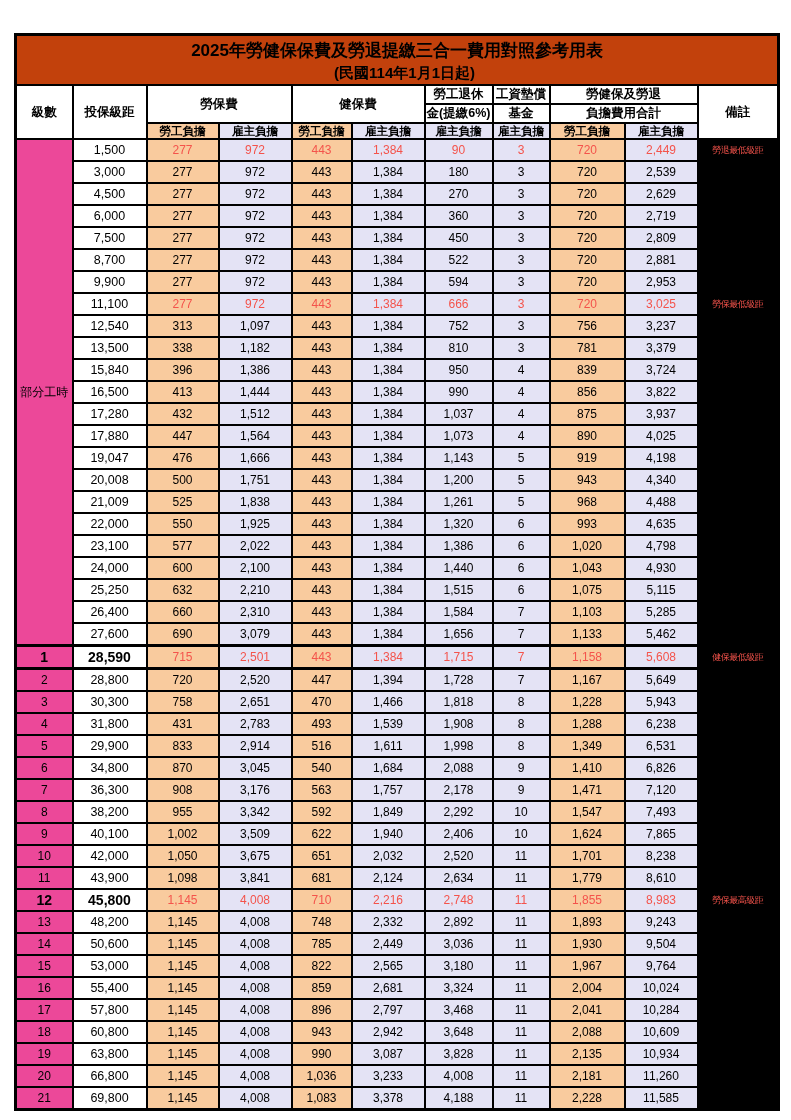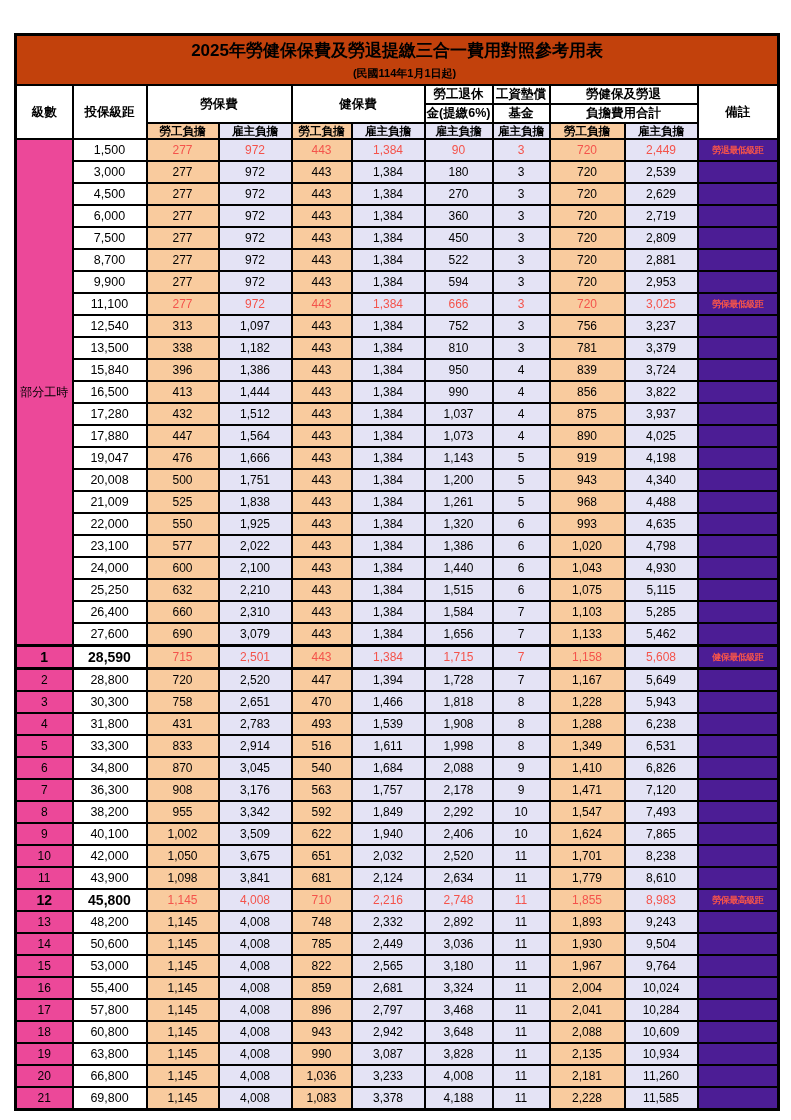--- a/index.html
+++ b/index.html
@@ -14,28 +14,28 @@
   col.c-hi-e{width:60px;}   col.c-hi-r{width:73px;}
   col.c-pen{width:68px;}    col.c-fund{width:57px;}
   col.c-tot-e{width:75px;}  col.c-tot-r{width:73px;}
   col.c-rem{width:81px;}
   th,td{
     border:2px solid #000;text-align:center;vertical-align:middle;
     padding:0;overflow:hidden;white-space:nowrap;
   }
   .title-cell{height:48px;background:#c2410c;}
   .title-line{font-size:17px;font-weight:bold;line-height:25px;}
-  .subtitle-line{font-size:11px;font-weight:bold;line-height:20px;padding-left:15px;}
+  .subtitle-line{font-size:15px;font-weight:bold;line-height:20px;padding-left:15px;}
   thead th{font-weight:bold;background:#fff;}
   .h-group{font-size:12.5px;height:17px;line-height:17px;}
   .subhead th{font-size:11.5px;height:14px;line-height:14px;font-weight:bold;margin-left:12px;}
   tbody td{font-size:12px;height:20px;line-height:20px;}
   td.lvl{font-size:12px;background:#ec4899;}
   td.bracket{font-size:12.5px;background:#fff;}
-  td.remark{font-size:9px;background:#4c1d95;letter-spacing:-0.5px;font-weight:bold;}
+  td.remark{font-size:9px;background:#000000;letter-spacing:-0.5px;}
   .orange{background:#F9CB9E;}
   .lav{background:#E4E3F5;}
   tr.red td.val, tr.red td.remark{color:#F4534B;}
   tr.boldrow td.lvl, tr.boldrow td.bracket{font-weight:bold;font-size:14px;}
   tr.thick td{border-top:3px solid #000;border-bottom:3px solid #000;}
 </style>
 </head>
 <body>
 
 <div class="page-wrap">
@@ -411,21 +411,21 @@
           <td class="orange val">493</td>
           <td class="lav val">1,539</td>
           <td class="lav val">1,908</td>
           <td class="lav val">8</td>
           <td class="orange val">1,288</td>
           <td class="lav val">6,238</td>
           <td class="remark"></td>
         </tr>
         <tr>
           <td class="lvl">5</td>
-          <td class="bracket">33,300</td>
+          <td class="bracket">29,900</td>
           <td class="orange val">833</td>
           <td class="lav val">2,914</td>
           <td class="orange val">516</td>
           <td class="lav val">1,611</td>
           <td class="lav val">1,998</td>
           <td class="lav val">8</td>
           <td class="orange val">1,349</td>
           <td class="lav val">6,531</td>
           <td class="remark"></td>
         </tr>

